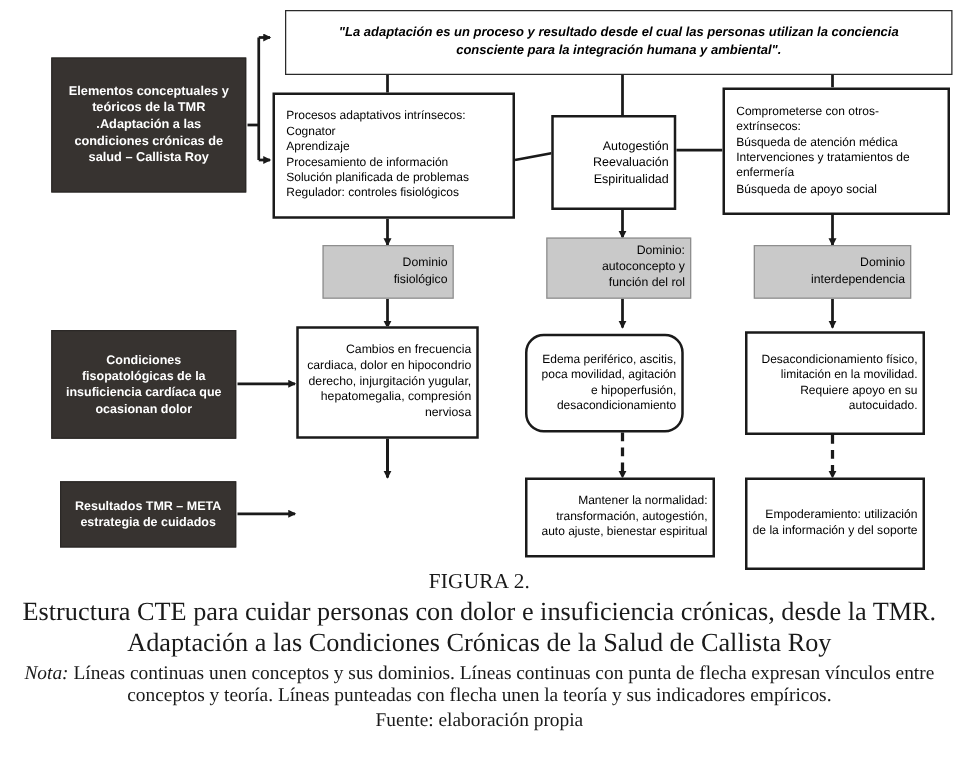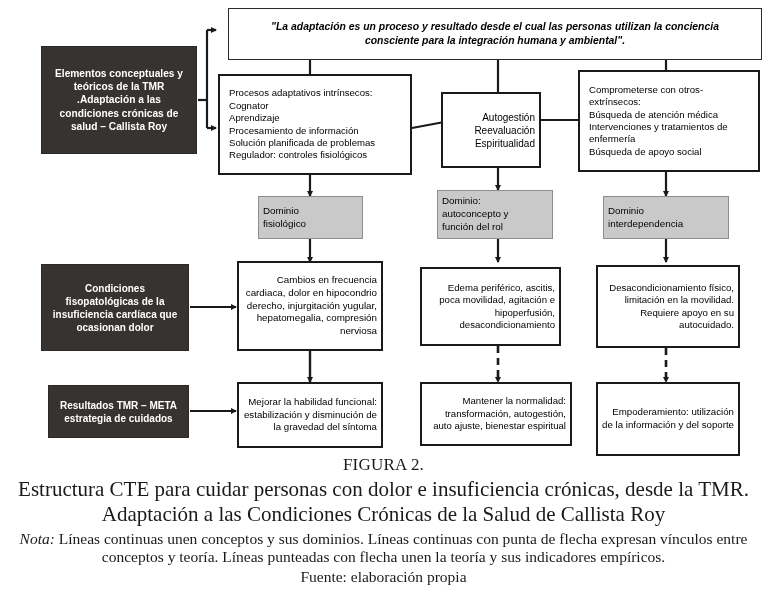--- a/index.html
+++ b/index.html
@@ -49,21 +49,21 @@
     color: #ffffff;
     border: 1px solid #2b2826;
     text-align: center;
     font-weight: bold;
     padding: 3px 6px;
   }
 
   .box-gray {
     background: #c9c9c9;
     border: 1px solid #8e8e8e;
-    text-align: left;
+    text-align: right;
     padding: 3px 4px;
   }
 
   .box-quote {
     background: #ffffff;
     border: 1px solid #2a2a2a;
     text-align: center;
     font-style: italic;
     font-weight: 600;
     padding: 4px 14px;
@@ -198,35 +198,32 @@
   </div>
 
   <div class="box box-white" style="left:237px; top:261px; width:146px; height:90px; font-size:9.8px;">
     <div class="txt">Cambios en frecuencia cardiaca, dolor en hipocondrio derecho, injurgitación yugular, hepatomegalia, compresión nerviosa</div>
   </div>
 
   <div class="box box-dark" style="left:41px; top:264px; width:148px; height:87px; font-size:10px;">
     <div class="txt">Condiciones fisopatológicas de la insuficiencia cardíaca que ocasionan dolor</div>
   </div>
 
-  <div class="box box-white" style="left:420px; top:267px; width:141px; height:79px; font-size:9.6px;">
+  <div class="box box-white" style="left:420px; top:267px; width:127px; height:79px; font-size:9.6px;border-radius:15px;">
     <div class="txt">Edema periférico, ascitis, poca movilidad, agitación e hipoperfusión, desacondicionamiento</div>
   </div>
 
   <div class="box box-white" style="left:596px; top:265px; width:144px; height:83px; font-size:9.6px;">
     <div class="txt">Desacondicionamiento físico, limitación en la movilidad. Requiere apoyo en su autocuidado.</div>
   </div>
 
   <div class="box box-dark" style="left:48px; top:385px; width:141px; height:53px; font-size:10px;">
     <div class="txt">Resultados TMR – META estrategia de cuidados</div>
   </div>
 
-  <div class="box box-white" style="left:237px; top:382px; width:146px; height:66px; font-size:9.7px;">
-    <div class="txt">Mejorar la habilidad funcional: estabilización y disminución de la gravedad del síntoma</div>
-  </div>
 
   <div class="box box-white" style="left:420px; top:382px; width:152px; height:64px; font-size:9.6px;">
     <div class="txt">Mantener la normalidad: transformación, autogestión, auto ajuste, bienestar espiritual</div>
   </div>
 
   <div class="box box-white" style="left:596px; top:382px; width:144px; height:74px; font-size:9.7px;">
     <div class="txt">Empoderamiento: utilización de la información y del soporte</div>
   </div>
 
 </div>

